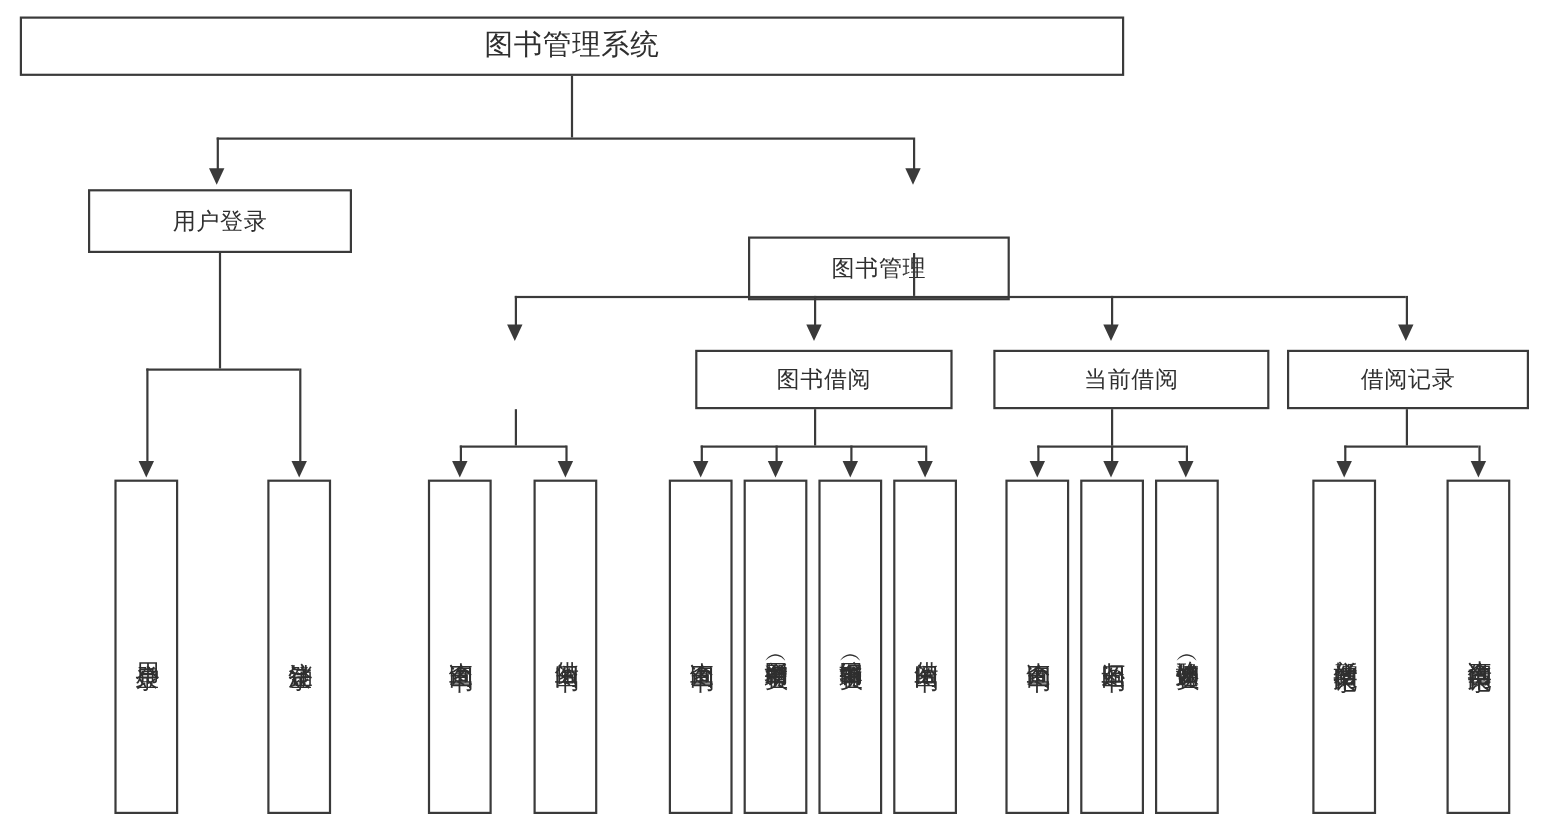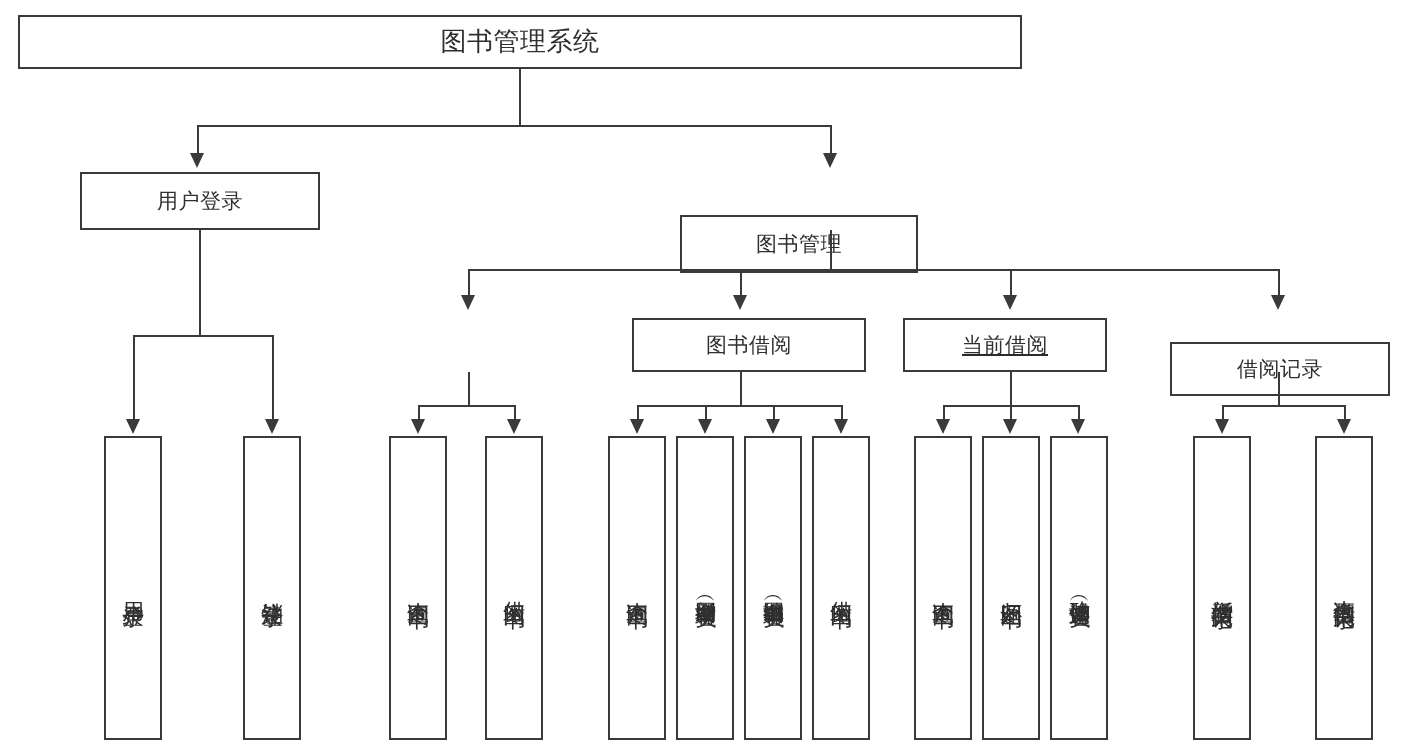--- a/index.html
+++ b/index.html
@@ -131,24 +131,24 @@
 
   <div class="vline" style="left:1010px;top:269px;height:28px;"></div>
   <div class="arrow" style="left:1003px;top:295px;"></div>
 
   <div class="vline" style="left:1278px;top:269px;height:28px;"></div>
   <div class="arrow" style="left:1271px;top:295px;"></div>
 
   <div class="node lvl2" style="left:632px;top:318px;width:234px;height:54px;">
     <span class="label">图书借阅</span>
   </div>
-  <div class="node lvl2" style="left:903px;top:318px;width:204px;height:54px;text-decoration:underline;">
+  <div class="node lvl2" style="left:903px;top:318px;width:251px;height:54px;">
     <span class="label">当前借阅</span>
   </div>
-  <div class="node lvl2" style="left:1170px;top:318px;width:220px;height:54px;margin-top:24px;">
+  <div class="node lvl2" style="left:1170px;top:318px;width:220px;height:54px;">
     <span class="label">借阅记录</span>
   </div>
 
   <div class="vline" style="left:468px;top:372px;height:33px;"></div>
   <div class="hline" style="left:418px;top:405px;width:97px;"></div>
   <div class="vline" style="left:418px;top:405px;height:16px;"></div>
   <div class="arrow" style="left:411px;top:419px;"></div>
   <div class="vline" style="left:514px;top:405px;height:16px;"></div>
   <div class="arrow" style="left:507px;top:419px;"></div>
 

